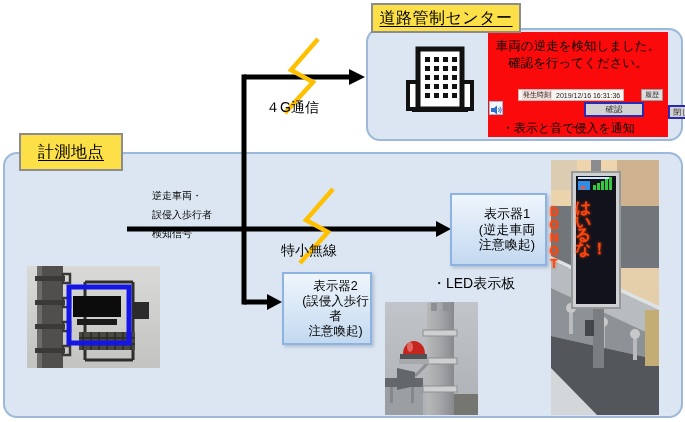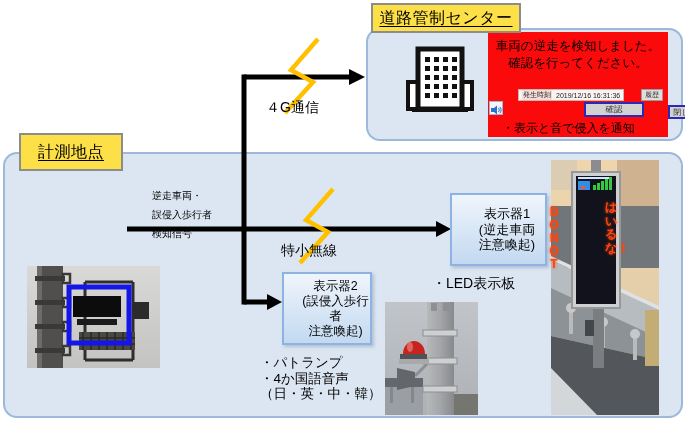--- a/index.html
+++ b/index.html
@@ -37,22 +37,22 @@
     font-size:7px;display:flex;align-items:center;justify-content:center;color:#333;box-sizing:border-box;}
   .alert-btn{position:absolute;background:#d2d2d2;border:2px solid #2a2ab4;display:flex;align-items:center;justify-content:center;
     color:#333;box-sizing:border-box;margin-left:39px;}
   #confirm-button{left:57px;top:70px;width:60px;height:15px;font-size:8.5px;}
   #close-button{left:141px;top:73px;width:35px;height:14px;font-size:8px;}
   #speaker-icon{position:absolute;left:1px;top:69px;width:14px;height:14px;background:#f2f6fa;border:1px solid #9db6d0;box-sizing:border-box;}
   
   .photo{position:absolute;z-index:6;}
   #led-text-en{position:absolute;left:548px;top:206px;width:12px;font-size:12px;line-height:13px;font-weight:bold;
      color:#ff4512;word-break:break-all;text-align:center;text-shadow:0 0 3px rgba(255,70,0,.95);z-index:7;}
-  #led-text-jp{position:absolute;left:605px;top:201px;width:14px;font-size:12px;line-height:13.5px;font-weight:bold;
-     color:#ff4512;word-break:break-all;text-align:left;text-shadow:0 0 3px rgba(255,70,0,.95);z-index:7;}
+  #led-text-jp{position:absolute;left:575px;top:201px;width:14px;font-size:16px;line-height:13.5px;font-weight:bold;
+     color:#ff4512;word-break:break-all;text-align:right;text-shadow:0 0 3px rgba(255,70,0,.95);z-index:7;}
   #arrows-overlay{position:absolute;left:0;top:0;z-index:5;pointer-events:none;}
   #building-icon{position:absolute;left:404px;top:46px;z-index:8;}
 </style>
 </head>
 <body>
 
 <div id="stage">
 
   <div class="panel" style="left:366px;top:28px;width:317px;height:113px;"></div>
   <div class="titlebox" style="left:371px;top:3px;width:150px;height:30px;">
@@ -128,25 +128,20 @@
     <div>注意喚起)</div>
   </div>
   <div class="txt" id="display1-notes">
     <div>・LED表示板</div>
   </div>
 
   <div class="bluebox" id="display2-box">
     <div>表示器2</div>
     <div>(誤侵入歩行者</div>
     <div>注意喚起)</div>
-  </div>
-  <div class="txt" id="display2-notes">
-    <div>・パトランプ</div>
-    <div>・4か国語音声</div>
-    <div>（日・英・中・韓）</div>
   </div>
 
   <svg class="photo" style="left:27px;top:266px;" width="133" height="102" viewBox="0 0 133 102">
     <defs>
       <linearGradient id="rg" x1="0" y1="0" x2="0" y2="1">
         <stop offset="0" stop-color="#d9dad8"></stop>
           <stop offset="1" stop-color="#c3c4c2"></stop>
       </linearGradient>
     </defs>
     <rect width="133" height="102" fill="url(#rg)"></rect>

